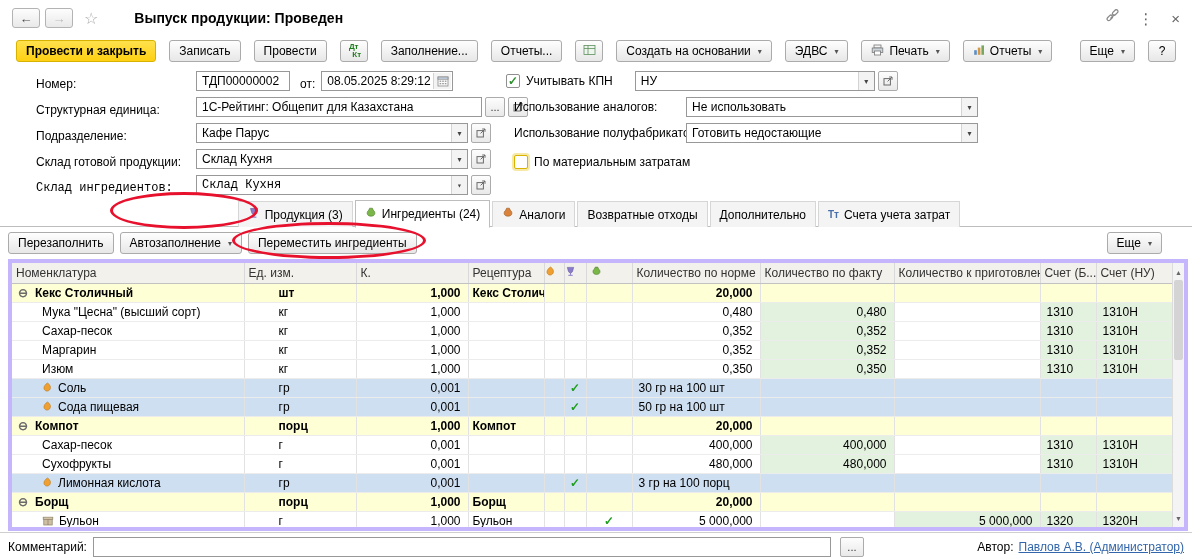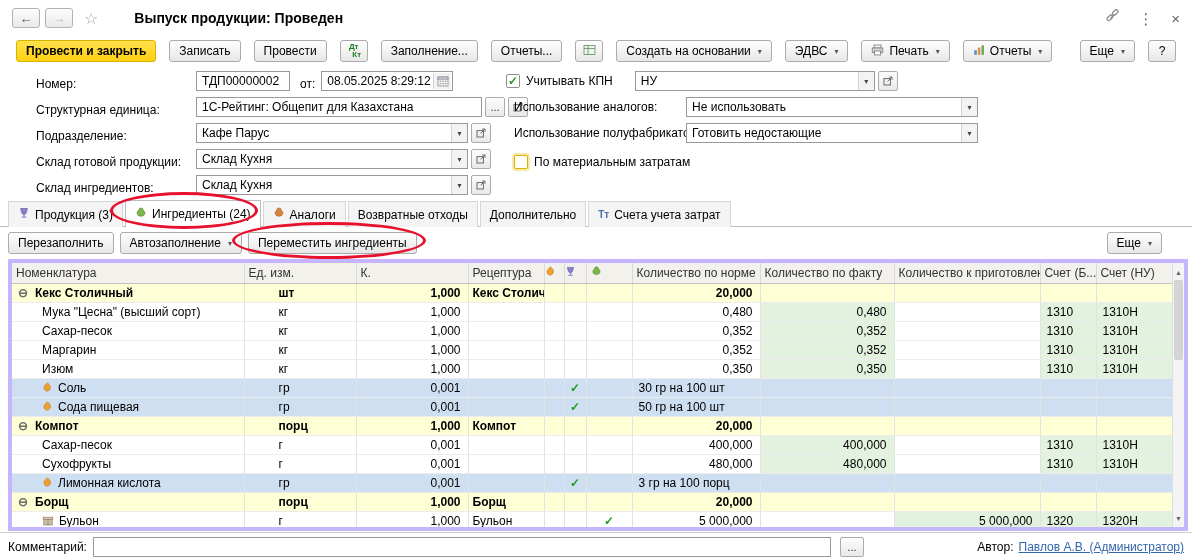--- a/index.html
+++ b/index.html
@@ -34,21 +34,21 @@
   .combo-arrow{position:absolute;right:0;top:0;bottom:0;width:16px;display:flex;align-items:center;justify-content:center;border-left:1px solid #d3d3d3;background:#f3f3f3;color:#444;font-size:8px;}
   .cal-btn{position:absolute;right:1px;top:1px;bottom:1px;width:18px;display:flex;align-items:center;justify-content:center;border-left:1px solid #d3d3d3;background:#f3f3f3;}
   .minibtn{width:20px;height:20px;flex:none;border:1px solid #ababab;border-radius:2px;background:linear-gradient(#fdfdfd,#e9e9e9);display:flex;align-items:center;justify-content:center;margin-left:3px;font-size:11px;color:#333;}
   .rgroup{position:absolute;left:470px;display:flex;align-items:center;}
   .rlabel{display:inline-block;width:172px;flex:none;white-space:nowrap;}
   .cb{width:14px;height:14px;flex:none;border:1px solid #8f8f8f;border-radius:2px;background:#fff;display:inline-flex;align-items:center;justify-content:center;margin-right:6px;}
   .cb .mk{color:#2d8f2d;font-size:12px;font-weight:bold;line-height:1;margin-top:-1px;}
   .cb.warn{border-color:#d9b300;box-shadow:0 0 0 2px #f6e9a8;}
 
   
-  .tabs{position:absolute;top:199px;left:0;width:100%;height:28px;padding-left:8px;display:flex;align-items:flex-end;z-index:2;}
+  .tabs{position:absolute;top:199px;left:0;width:100%;height:28px;padding-left:8px;display:flex;align-items:flex-end;z-index:2;justify-content:center;}
   .tab{height:26px;display:inline-flex;align-items:center;gap:5px;padding:0 9px;border:1px solid #d6d6d6;border-bottom:none;background:#f4f4f4;margin-right:2px;white-space:nowrap;}
   .tab.active{background:#fff;border-color:#bdbdbd;height:28px;border-bottom:1px solid #fff;margin-bottom:-1px;}
   .tt-icon{font-size:10px;font-weight:bold;color:#4a6ea9;line-height:1;}
 
   
   .panel{position:absolute;top:226px;left:0;width:100%;height:306px;border-top:1px solid #bdbdbd;background:#fff;}
   .tbar{position:absolute;top:4px;left:8px;right:8px;height:24px;display:flex;align-items:center;gap:6px;}
   .tbar .more-btn{margin-left:auto;margin-right:22px;}
 
   
@@ -273,21 +273,21 @@
           <rect x="1" y="2.6" width="6.4" height="6.4"></rect>
           <path d="M4.6 5.4 L9 1 M6.2 1 H9 V3.8"></path>
         </svg>
       </span>
     <div class="rgroup" style="left:478px;">
       <span class="cb warn"></span>
       <span>По материальным затратам</span>
     </div>
   </div>
 
-  <div class="frow" style="top:107px;">
+  <div class="frow" style="top:107px;font-family:Liberation Mono, monospace;">
     <span class="flabel">Склад ингредиентов:</span>
     <div class="field combo" style="width:272px;">
       <span>Склад Кухня</span>
       <span class="combo-arrow">▾</span>
     </div>
     <span class="minibtn">
         <svg width="10" height="10" viewBox="0 0 10 10" fill="none" stroke="#6a6a6a" stroke-width="1">
           <rect x="1" y="2.6" width="6.4" height="6.4"></rect>
           <path d="M4.6 5.4 L9 1 M6.2 1 H9 V3.8"></path>
         </svg>

